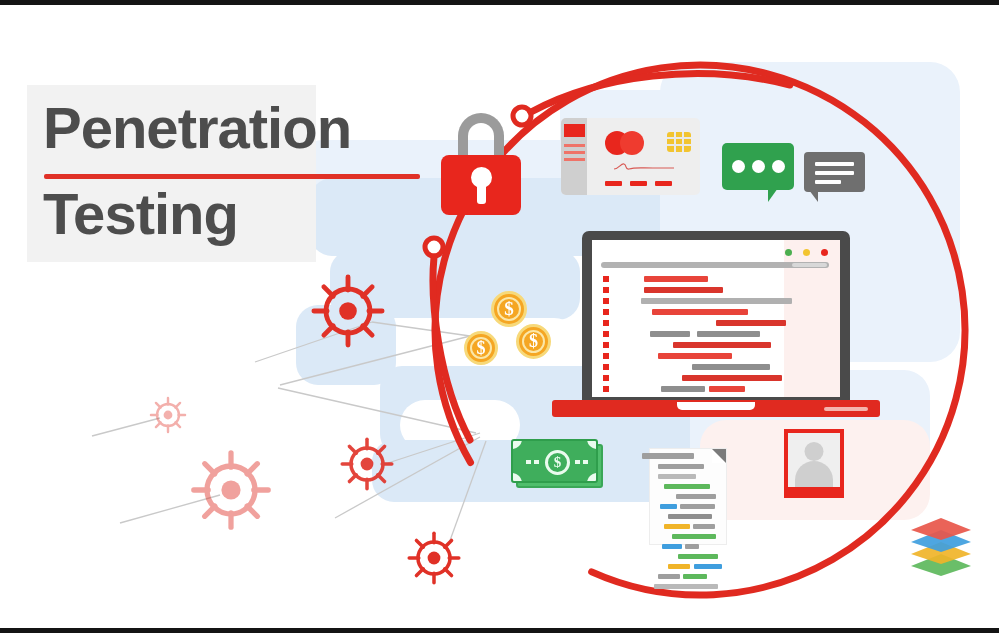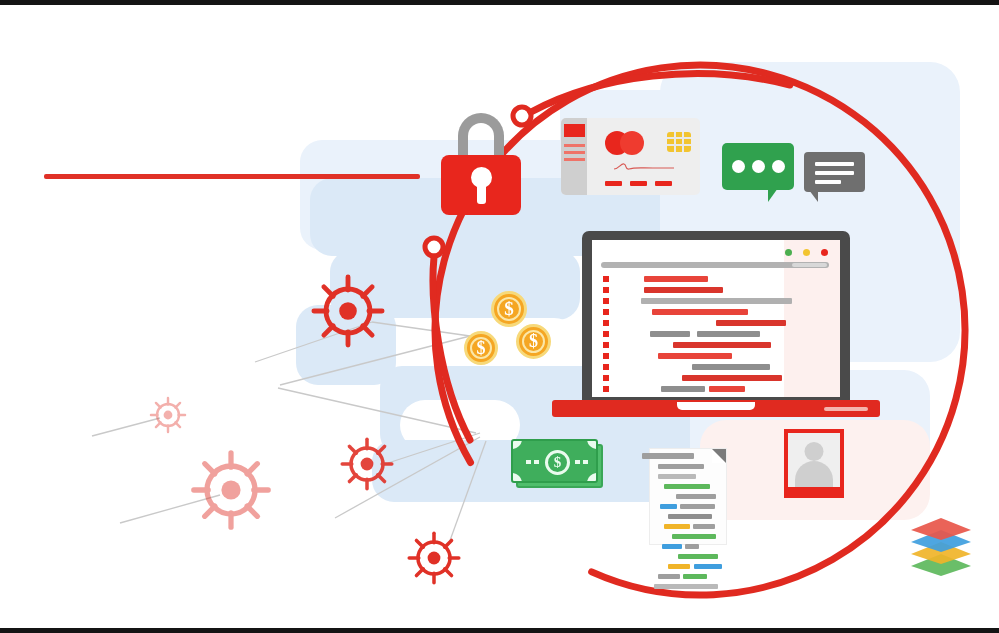--- a/index.html
+++ b/index.html
@@ -168,20 +168,24 @@
   <div class="bgblob" style="left:330px;top:250px;width:250px;height:70px;"></div>
   <div class="bgblob white" style="left:340px;top:318px;width:240px;height:52px;"></div>
   <div class="bgblob" style="left:296px;top:305px;width:100px;height:80px;"></div>
   <div class="bgblob" style="left:380px;top:366px;width:360px;height:90px;"></div>
   <div class="bgblob white" style="left:400px;top:400px;width:120px;height:50px;"></div>
   <div class="bgblob" style="left:372px;top:440px;width:330px;height:62px;"></div>
   <div class="bgblob pale" style="left:690px;top:370px;width:240px;height:130px;border-radius:26px;"></div>
   <div class="bgblob pink" style="left:700px;top:420px;width:230px;height:100px;border-radius:26px;"></div>
   <div class="bgblob pale" style="left:560px;top:90px;width:190px;height:70px;border-radius:18px;"></div>
 
+  <div id="title-block">
+    <div id="title-line1">Penetration</div>
+    <div id="title-line2">Testing</div>
+  </div>
   <div id="title-rule"></div>
 
   <svg id="net-svg">
     <g id="net-links" stroke="#c9c9c9" stroke-width="1.3" fill="none">
         <line x1="372" y1="322" x2="470" y2="336"></line>
         <line x1="255" y1="362" x2="372" y2="322"></line>
         <line x1="280" y1="385" x2="470" y2="336"></line>
         <line x1="278" y1="388" x2="476" y2="433"></line>
         <line x1="388" y1="463" x2="480" y2="433"></line>
         <line x1="335" y1="518" x2="480" y2="437"></line>

